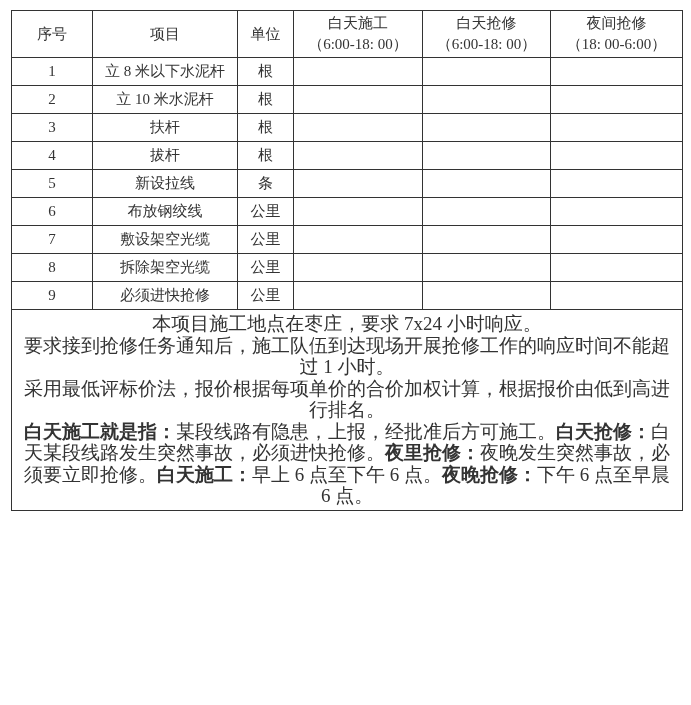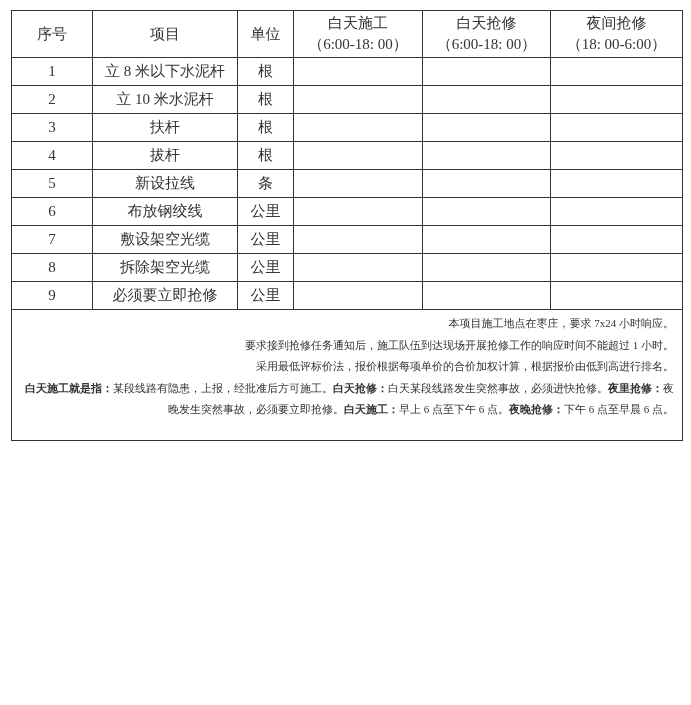--- a/index.html
+++ b/index.html
@@ -37,23 +37,23 @@
   }
   thead th { height: 44px; }
   th .hdr-label { display: block; }
   th .hdr-sub { display: block; white-space: nowrap; }
   tr.item-row td { height: 28px; }
   tr.item-row.two-line td { height: 51px; }
   tr.totals-row td { height: 56px; }
   tr.quote-row td { height: 55px; }
   tr.notes-row td {
     height: 131px;
-    text-align: right;
+    text-align: center;
     vertical-align: top;
-    font-size: 11px;
+    font-size: 19px;
     line-height: 21.5px;
     padding: 3px 8px 3px 8px;
   }
   tr.notes-row p { margin: 0; }
   .bold { font-weight: bold; margin-top: 32px; }
 </style>
 </head>
 <body>
 
 <div class="page">
@@ -151,21 +151,21 @@
         <tr class="item-row">
           <td>8</td>
           <td>拆除架空光缆</td>
           <td>公里</td>
           <td></td>
           <td></td>
           <td></td>
         </tr>
         <tr class="item-row">
           <td>9</td>
-          <td>必须要立即抢修</td>
+          <td>必须进快抢修</td>
           <td>公里</td>
           <td></td>
           <td></td>
           <td></td>
         </tr>
       </tbody>
     <tbody>
       <tr class="notes-row">
         <td colspan="6">
             <p><span>本项目施工地点在枣庄，要求 7x24 小时响应。</span></p>

